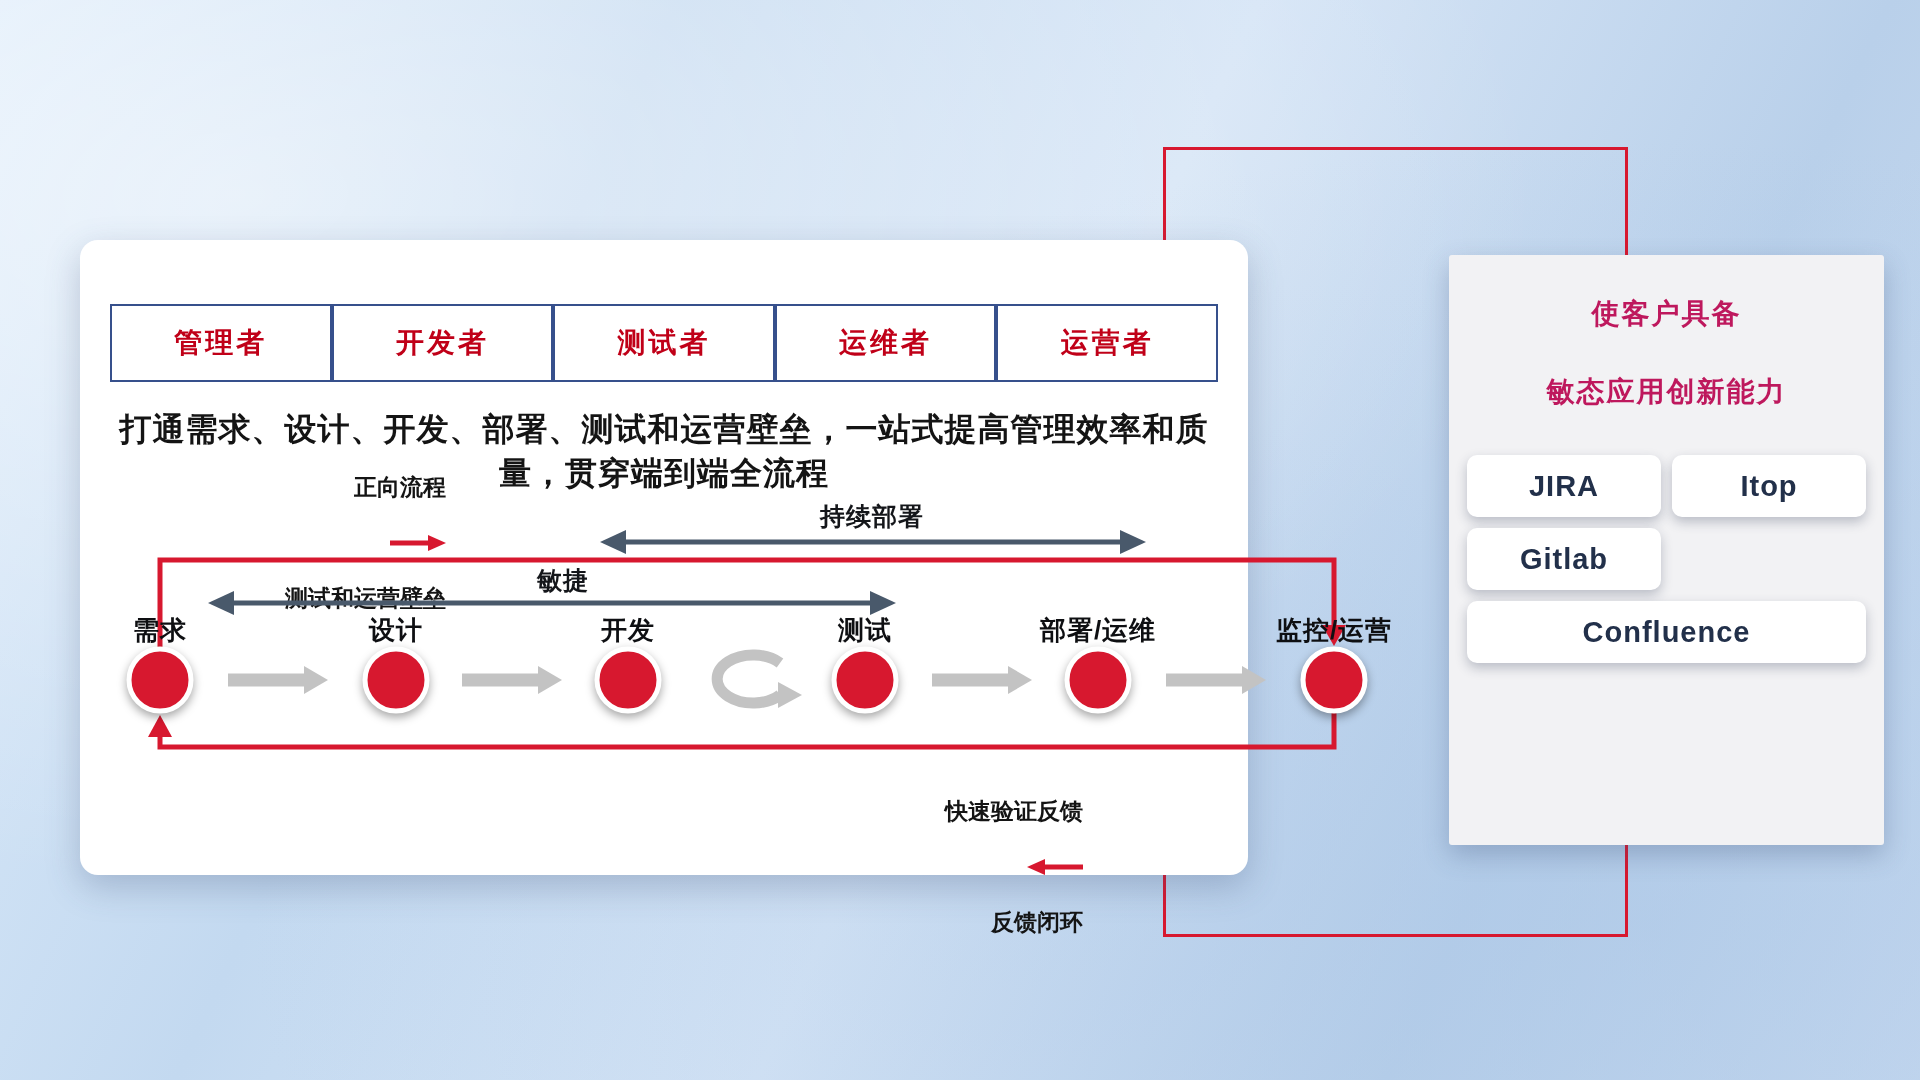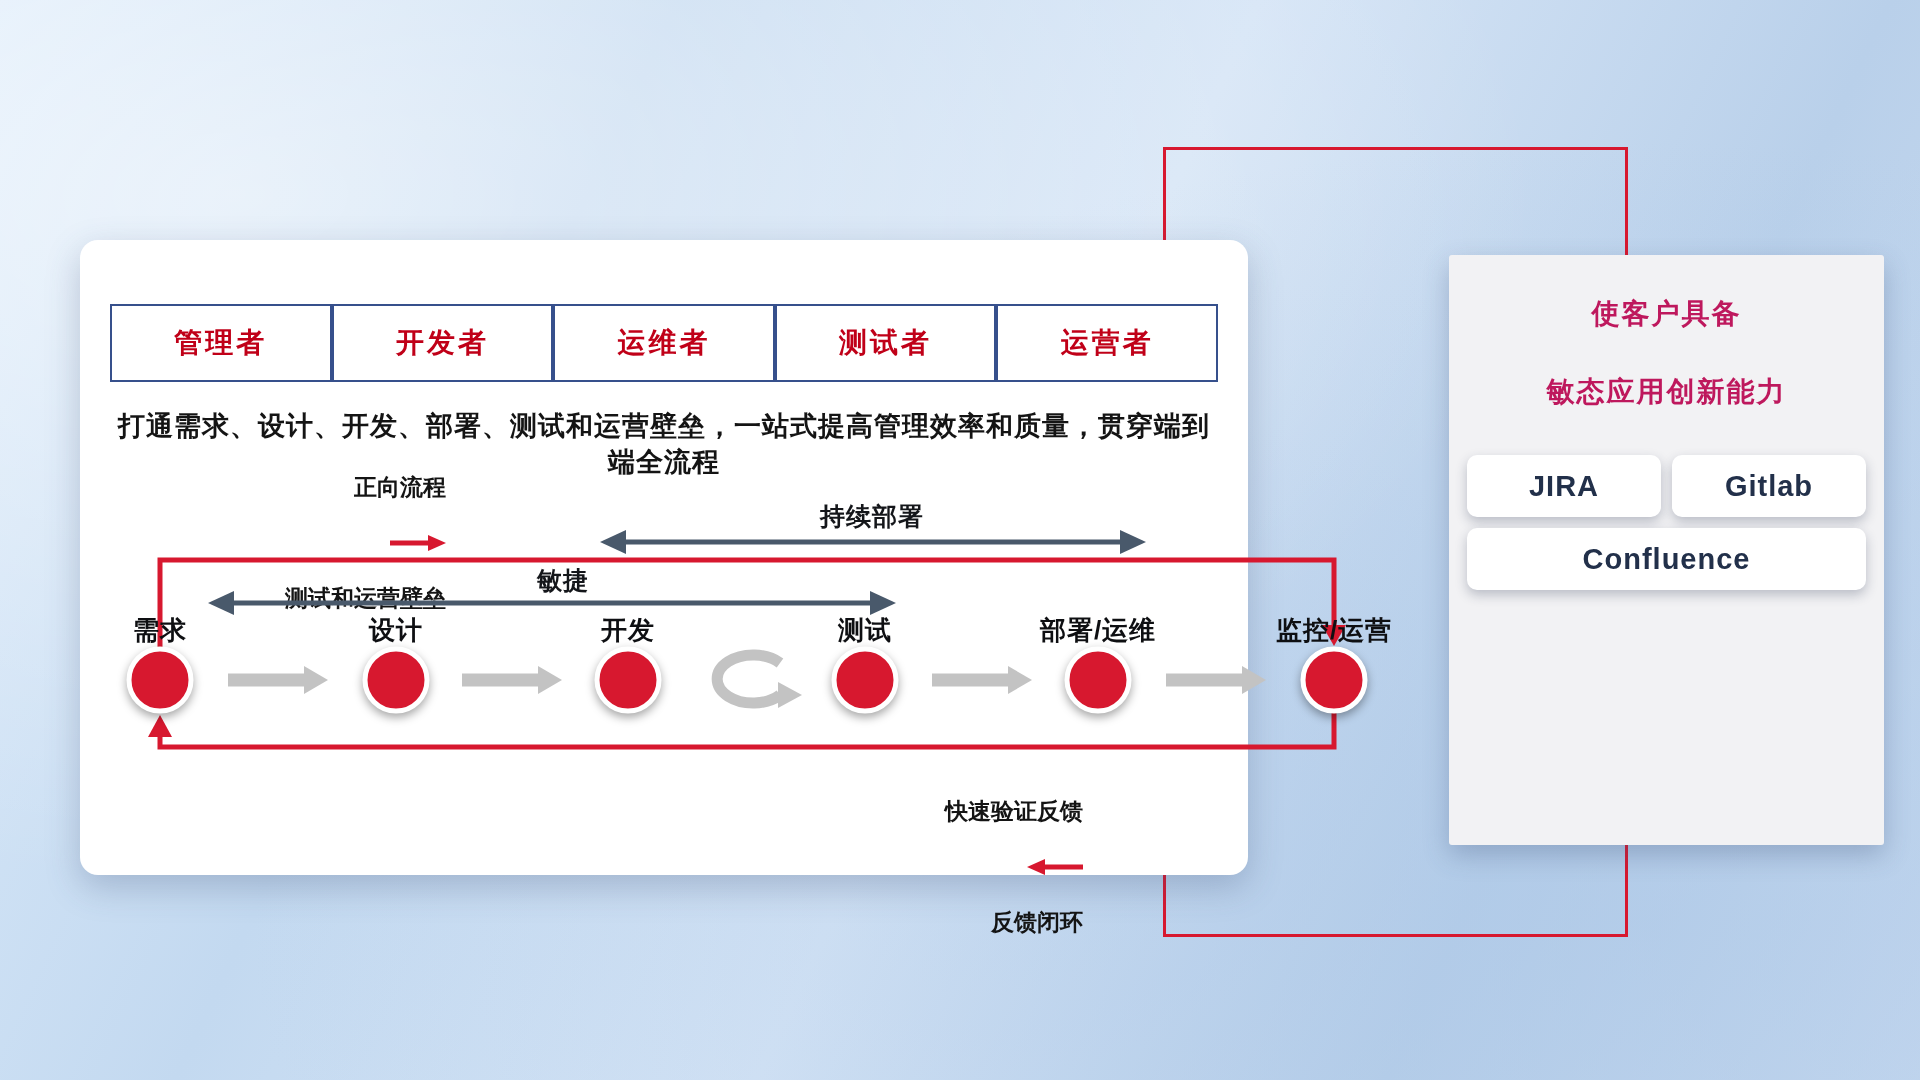--- a/index.html
+++ b/index.html
@@ -25,21 +25,21 @@
     position:absolute;left:30px;right:30px;top:64px;height:78px;
     display:flex;justify-content:space-between;
   }
   .role-box{
     width:235px;height:74px;border:2px solid #36508c;background:#fff;
     display:flex;align-items:center;justify-content:center;
     color:#c00018;font-size:28px;font-weight:600;letter-spacing:3px;
   }
   .description{
     position:absolute;left:30px;right:30px;top:168px;text-align:center;
-    font-size:27px;font-weight:bold;color:#141414;letter-spacing:1px;
+    font-size:32px;font-weight:bold;color:#141414;letter-spacing:1px;
   }
   .legend-row{
     position:absolute;display:flex;align-items:flex-end;gap:31px;
     font-size:23px;font-weight:bold;color:#141414;flex-direction:column;
   }
   .legend-forward{left:205px;top:232px;}
   .legend-feedback{left:865px;top:556px;}
   .flow-svg{position:absolute;left:0;top:245px;width:1365px;height:300px;}
   .flow-label{font:bold 25px "Liberation Sans","DejaVu Sans",sans-serif;fill:#14161a;letter-spacing:1px;}
   .node-label{font:bold 26px "Liberation Sans","DejaVu Sans",sans-serif;fill:#0e0f12;letter-spacing:1px;}
@@ -69,22 +69,22 @@
 </head>
 <body>
 
 <div class="red-frame"></div>
 
 <div class="card">
 
   <div class="roles-row">
     <div class="role-box">管理者</div>
     <div class="role-box">开发者</div>
+    <div class="role-box">测试者</div>
     <div class="role-box">运维者</div>
-    <div class="role-box">测试者</div>
     <div class="role-box">运营者</div>
   </div>
 
   <div class="description">打通需求、设计、开发、部署、测试和运营壁垒，一站式提高管理效率和质量，贯穿端到端全流程</div>
 
   <div class="legend-row legend-forward">
     <span>正向流程</span>
     <svg width="56" height="18">
       <line x1="0" y1="9" x2="40" y2="9" stroke="#d7182f" stroke-width="5"></line>
       <polygon points="38,1 38,17 56,9" fill="#d7182f"></polygon>
@@ -163,16 +163,17 @@
     <span>反馈闭环</span>
   </div>
 
 </div>
 
 <div class="panel">
   <div class="panel-title line1">使客户具备</div>
   <div class="panel-title line2">敏态应用创新能力</div>
   <div class="tools-grid">
     <div class="tool-chip">JIRA</div>
+    <div class="tool-chip">Itop</div>
     <div class="tool-chip">Gitlab</div>
     <div class="tool-chip wide">Confluence</div>
   </div>
 </div>
 
 </body></html>

